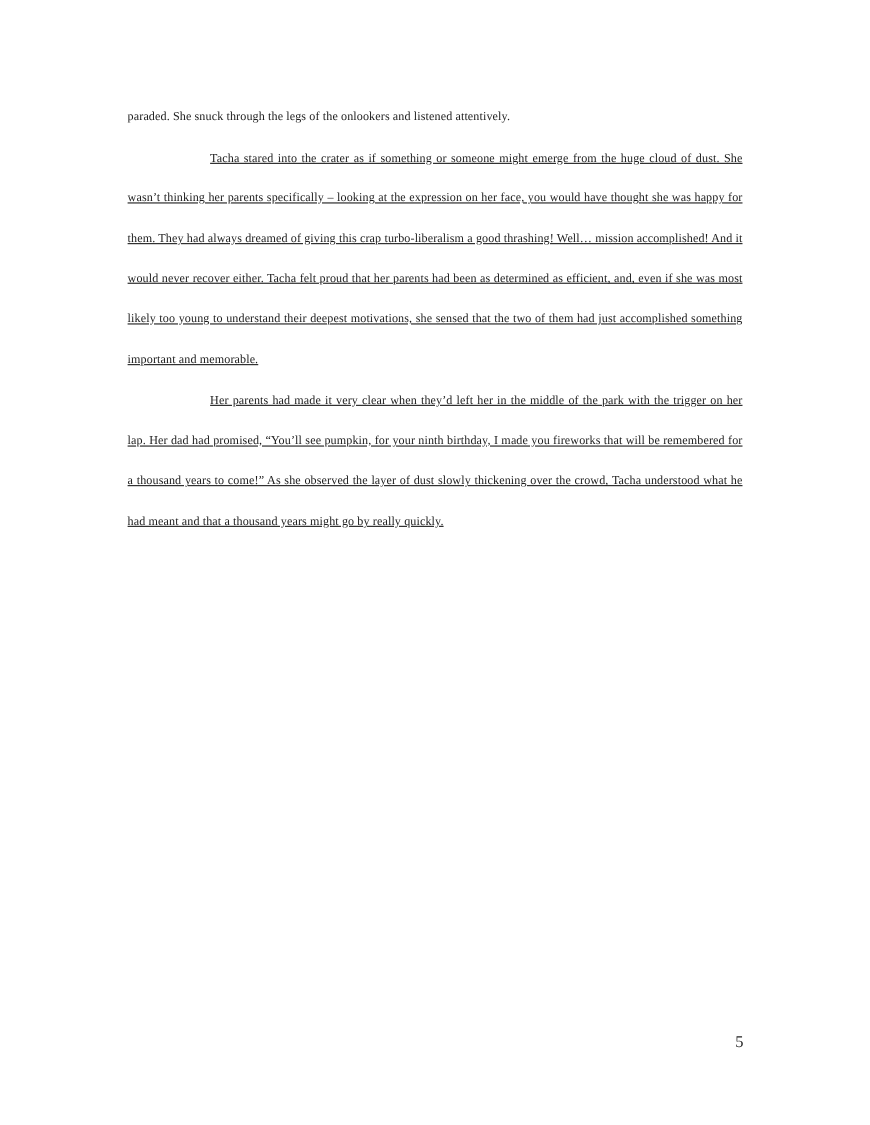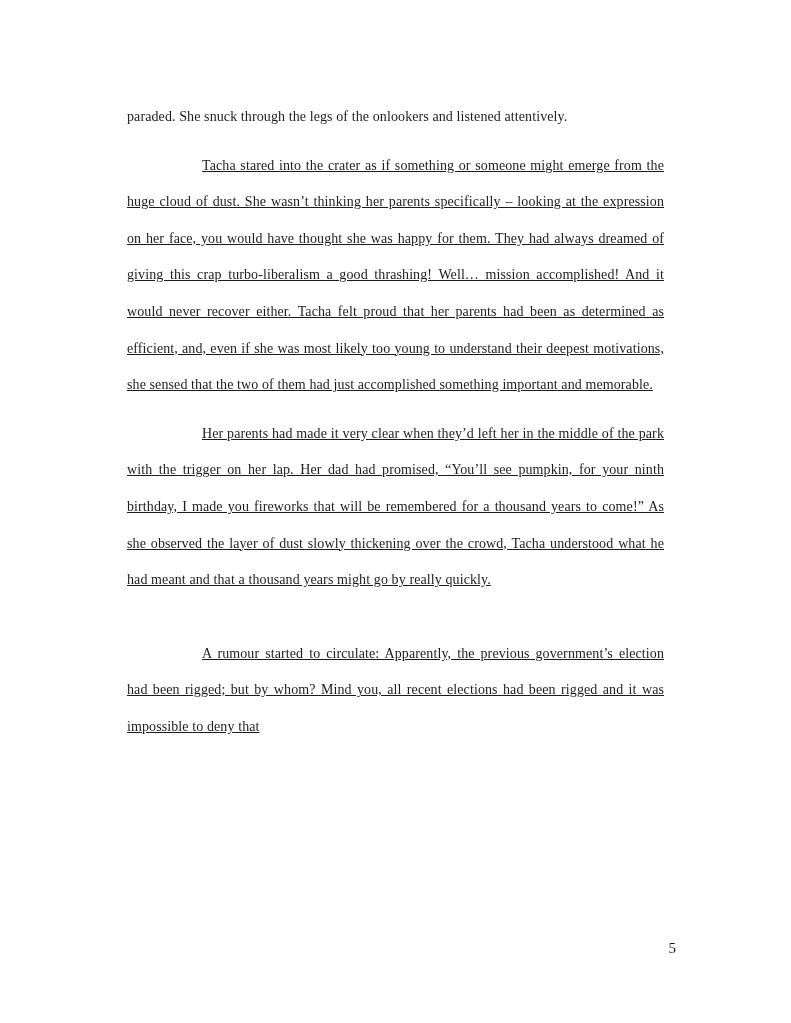--- a/index.html
+++ b/index.html
@@ -17,22 +17,22 @@
     font-family: "Liberation Serif", "DejaVu Serif", serif;
     color: #1c1c1c;
   }
   .content {
     position: absolute;
     left: 115px;
     right: 115px;
     top: 87px;
   }
   .content p {
-    margin: 12px;
-    font-size: 14px;
+    margin: 1px;
+    font-size: 11px;
     line-height: 36.6px;
     text-align: justify;
     letter-spacing: 0.1px;
   }
   .content p.indent {
     text-indent: 75px;
     text-decoration: underline;
   }
   .content p.space-before {
     margin-top: 37px;
@@ -47,16 +47,15 @@
   }
 </style>
 </head>
 <body>
 
 <div class="page">
   <div class="content">
     <p>paraded. She snuck through the legs of the onlookers and listened attentively.</p>
     <p class="indent">Tacha stared into the crater as if something or someone might emerge from the huge cloud of dust. She wasn’t thinking her parents specifically – looking at the expression on her face, you would have thought she was happy for them. They had always dreamed of giving this crap turbo-liberalism a good thrashing! Well… mission accomplished! And it would never recover either. Tacha felt proud that her parents had been as determined as efficient, and, even if she was most likely too young to understand their deepest motivations, she sensed that the two of them had just accomplished something important and memorable.</p>
     <p class="indent">Her parents had made it very clear when they’d left her in the middle of the park with the trigger on her lap. Her dad had promised, “You’ll see pumpkin, for your ninth birthday, I made you fireworks that will be remembered for a thousand years to come!” As she observed the layer of dust slowly thickening over the crowd, Tacha understood what he had meant and that a thousand years might go by really quickly.</p>
-    <p class="indent space-before">A rumour started to circulate: Apparently, the previous government’s election had been rigged; but by whom? Mind you, all recent elections had been rigged and it was impossible to deny that</p>
   </div>
   <div class="page-number">5</div>
 </div>
 
 </body></html>

